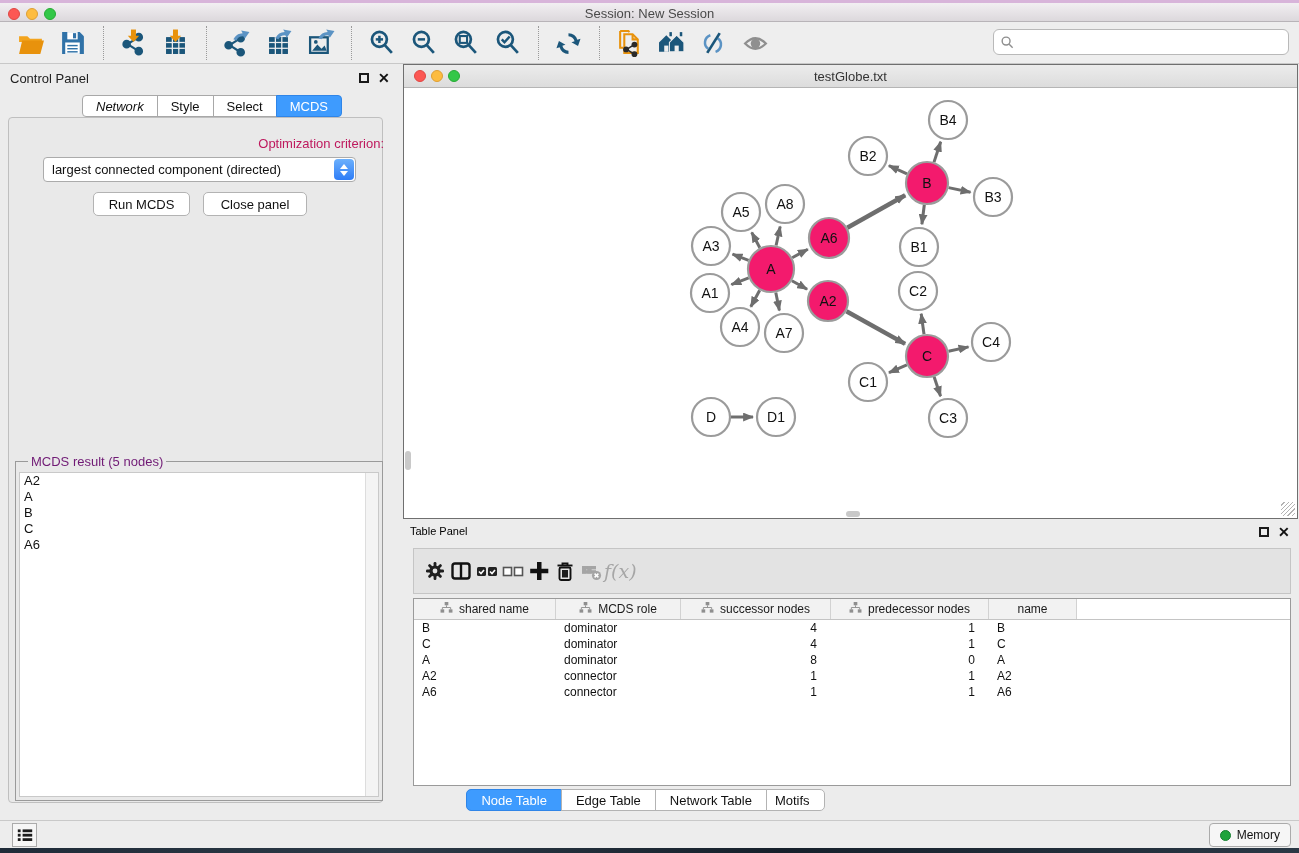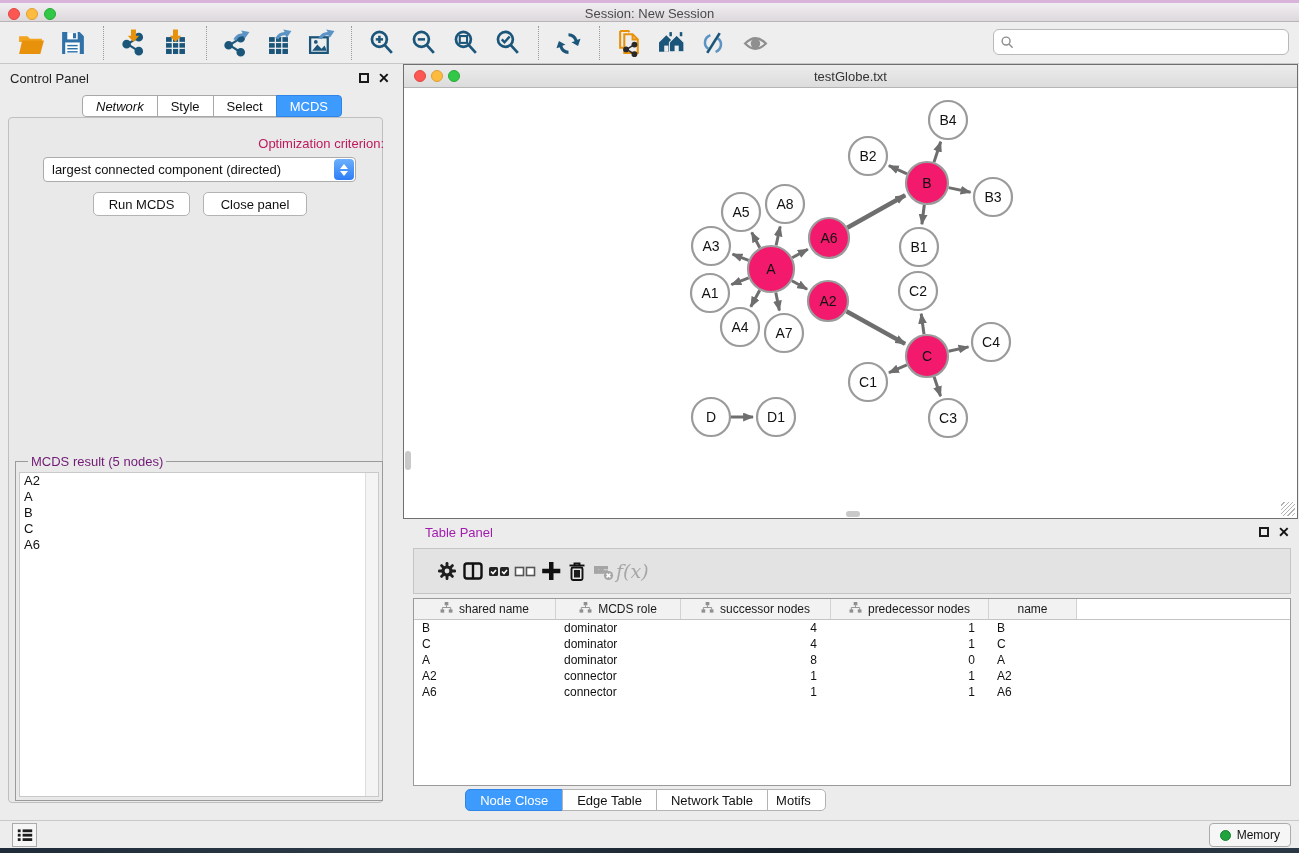--- a/index.html
+++ b/index.html
@@ -72,24 +72,24 @@
   .net-titlebar .tl.red{left:10px;} .net-titlebar .tl.yel{left:27px;} .net-titlebar .tl.grn{left:44px;}
   .net-title { position:absolute; left:0; right:0; top:4px; text-align:center; font-size:13px; color:#333;}
   .net-canvas { position:absolute; left:0; top:23px; width:893px; height:430px; background:#fff; }
   .net-canvas svg { position:absolute; left:0; top:0; }
   .resize-grip { position:absolute; right:2px; bottom:2px; width:14px; height:14px;
     background:repeating-linear-gradient(135deg, transparent 0 2px, #a0a0a0 2px 3px); opacity:.8;}
   .vscroll-ind { position:absolute; left:1px; top:363px; width:6px; height:19px; background:#c9c9c9; border-radius:3px;}
   .hscroll-ind { position:absolute; left:442px; bottom:1px; width:14px; height:6px; background:#c9c9c9; border-radius:3px;}
 
   
-  .tp-title { position:absolute; left:425px; top:525px; font-size:13px; color:#a21caf;}
+  .tp-title { position:absolute; left:410px; top:525px; font-size:11px; color:#000000;}
   .tp-btns { left:1259px; top:526px; }
   .tp-toolbar { position:absolute; left:413px; top:548px; width:878px; height:46px;
-    background:#e3e3e3; border:1px solid #c5c5c5; display:flex; align-items:center; padding-left:20px; }
+    background:#e3e3e3; border:1px solid #c5c5c5; display:flex; align-items:center; padding-left:8px; }
   .tpicon { width:26px; height:26px; display:flex; align-items:center; justify-content:center;}
   .tpicon svg { width:24px; height:24px; }
   .fx-glyph { font-family:"DejaVu Serif", serif; font-style:italic; font-size:19px; color:#a6a6a6; }
   .tbl { position:absolute; left:413px; top:598px; width:878px; height:188px; background:#ffffff;
     border:1px solid #9a9a9a; overflow:hidden; }
   .tbl-header { display:flex; height:21px; border-bottom:1px solid #c4c4c4; }
   .th { background:#f2f2f2; border-right:1px solid #d2d2d2; display:flex; align-items:center;
     justify-content:center; font-size:12px; color:#1a1a1a; gap:6px; }
   .th svg { width:13px; height:11px; }
   .tbl-row { display:flex; height:16px; }
@@ -678,21 +678,21 @@
           <div class="td" style="width: 142px;">A6</div>
           <div class="td" style="width: 125px;">connector</div>
           <div class="td num" style="width: 150px;">1</div>
           <div class="td num" style="width: 158px;">1</div>
           <div class="td" style="width: 88px;">A6</div>
         </div>
       </div>
   </div>
 
   <div class="tp-tabs" id="tp-tabs">
-      <div class="tptab active">Node Close</div>
+      <div class="tptab active">Node Table</div>
       <div class="tptab">Edge Table</div>
       <div class="tptab">Network Table</div>
       <div class="tptab">Motifs</div>
     </div>
 
   <div class="statusbar">
     <div class="list-btn">
       <svg viewBox="0 0 22 20">
           <g fill="#1c1c1c">
             <rect x="2" y="3" width="3.5" height="3.5"></rect>

